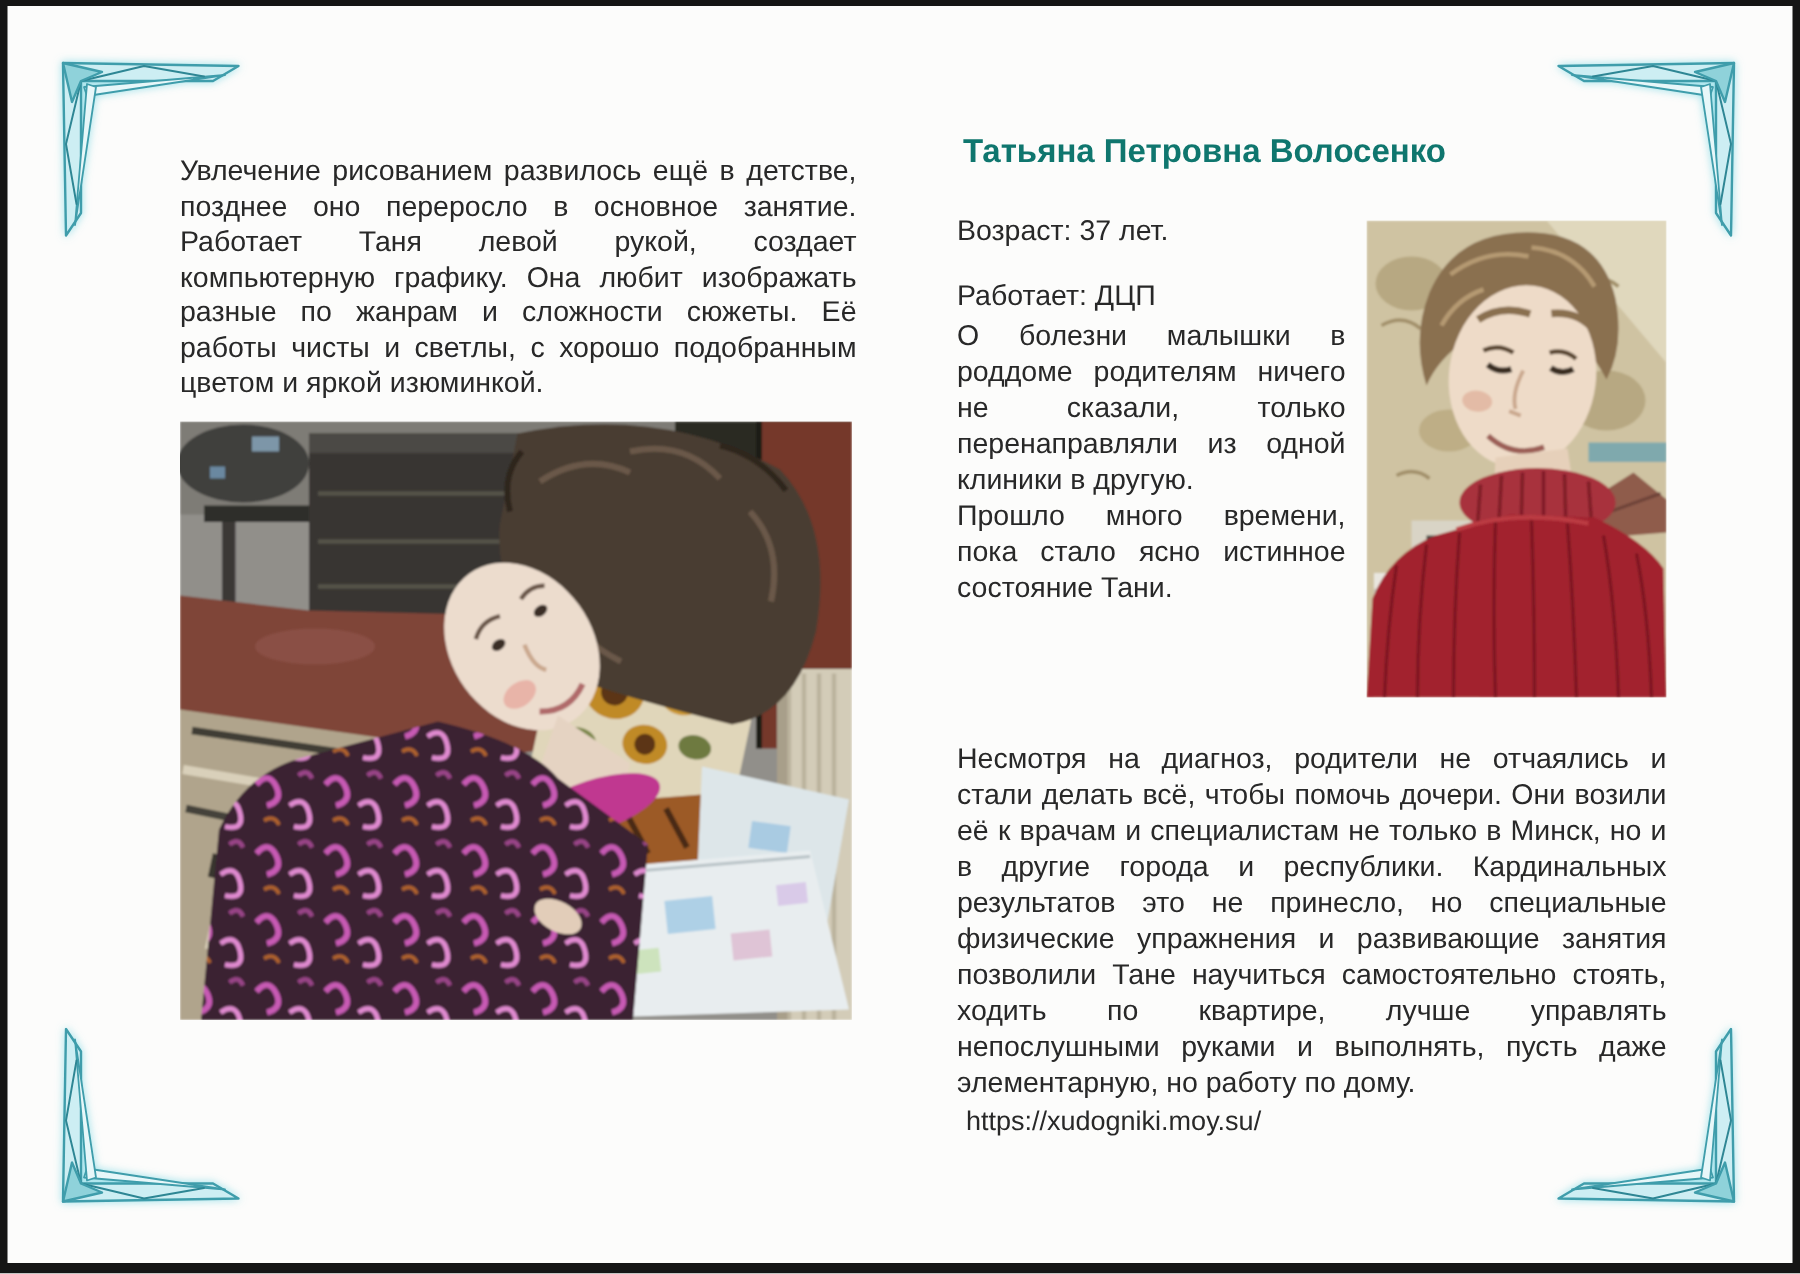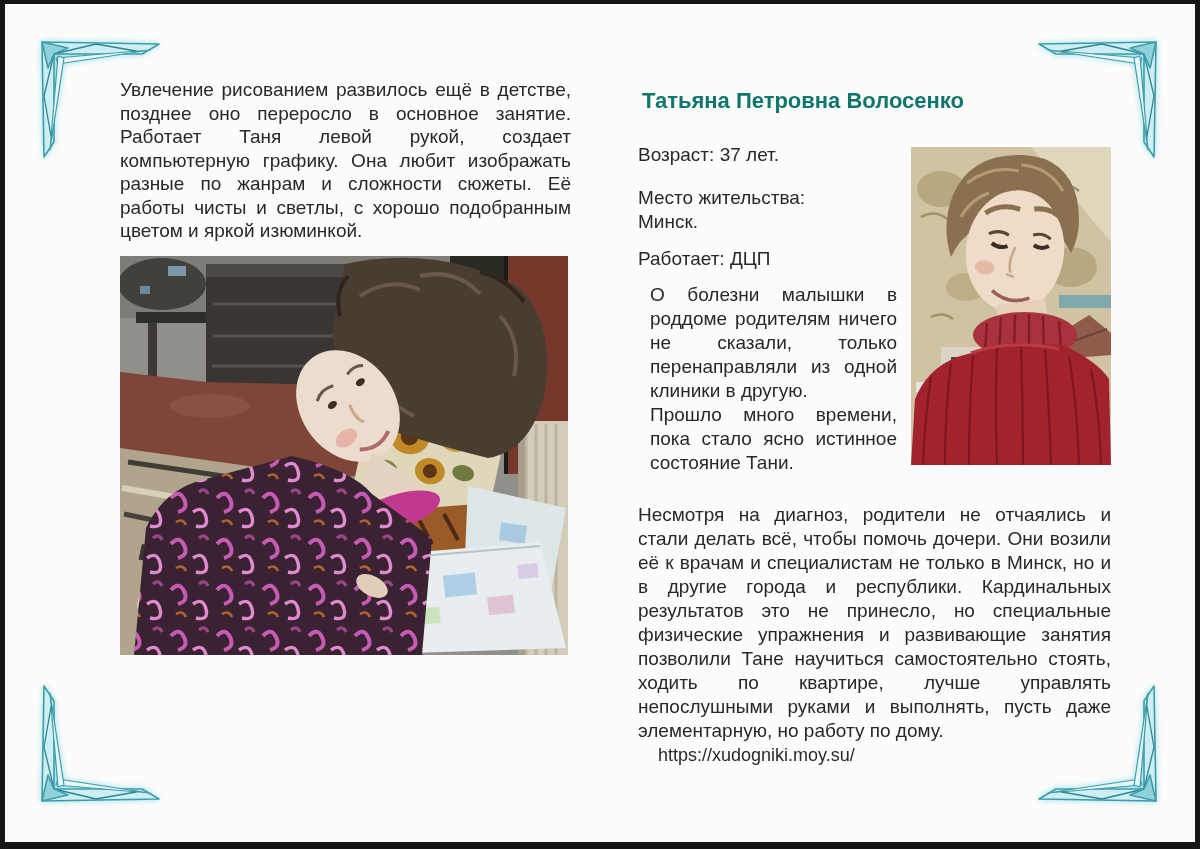--- a/index.html
+++ b/index.html
@@ -15,34 +15,34 @@
     overflow:hidden;
   }
   
   .corner{position:absolute;width:122px;height:120px;
           filter:drop-shadow(0 0 3px rgba(140,220,230,.85));}
   .corner.tl{left:33px;top:34px;}
   .corner.tr{right:35px;top:34px;transform:scaleX(-1);}
   .corner.bl{left:33px;bottom:37px;transform:scaleY(-1);}
   .corner.br{right:35px;bottom:37px;transform:scale(-1,-1);}
   
-  .col-left{position:absolute;left:115px;top:74px;width:451px;}
+  .col-left{position:absolute;left:115px;top:99px;width:451px;}
   .col-left p{margin:0;font-size:19px;line-height:23.5px;text-align:justify;}
   .photo-left{display:block;width:448px;height:399px;margin-top:13px;}
 
   .col-right{position:absolute;left:633px;top:83px;width:473px;font-size:19px;line-height:24px;}
   .col-right h1{font-size:22px;line-height:27px;font-weight:bold;margin:0 0 29px 4px;color:#0f766e;}
   .portrait{float:right;width:200px;height:318px;margin:4px 0 14px 14px;}
   p.age{margin:16px 0 19px;}
   p.residence{margin:0 0 13px;white-space:pre-line;}
   p.diagnosis{margin:0 0 3px;}
-  p.illness{margin:12px;text-align:justify;white-space:pre-line;}
+  p.illness{margin:0;text-align:justify;white-space:pre-line;}
   p.story{clear:both;margin:0;padding-top:16px;text-align:justify;}
   .footnote{margin-top:6px;font-size:18px;line-height:24px;max-width:448px;}
-  .website{font-size:18px;line-height:24px;margin-left:20px;}
+  .website{font-size:18px;line-height:24px;margin-left:6px;}
 </style>
 </head>
 <body>
 
 <div class="page">
 
   <svg class="corner tl" viewBox="0 0 122 120">
     <g stroke="#3f9dab" stroke-width="1.6" stroke-linejoin="round" stroke-linecap="round">
       <path d="M4,4 L121,6 L104,16 L16,16 L16,104 L6,119 Z" fill="#cdeef3"></path>
       <path d="M18,20 L112,12 L20,26 Z" fill="#e7f7f9" stroke-width="1.2"></path>
@@ -272,22 +272,20 @@
           <path d="M110,200 q2,58 2,118"></path>
             <path d="M134,202 q4,54 6,116"></path>
           <path d="M158,210 q8,46 10,108"></path>
             <path d="M180,222 q8,40 10,96"></path>
         </g>
         <path d="M60,206 q40,-14 88,-4" stroke="#bb3a42" stroke-width="3" fill="none"></path>
       </g>
     </svg>
 
     <p class="age">Возраст: 37 лет.</p>
-    <p class="residence">Место жительства:
-Минск.</p>
     <p class="diagnosis">Работает: ДЦП</p>
     <p class="illness">О болезни малышки в роддоме родителям ничего не сказали, только перенаправляли из одной клиники в другую.
 Прошло много времени, пока стало ясно истинное состояние Тани.</p>
     <p class="story">Несмотря на диагноз, родители не отчаялись и стали делать всё, чтобы помочь дочери. Они возили её к врачам и специалистам не только в Минск, но и в другие города и республики. Кардинальных результатов это не принесло, но специальные физические упражнения и развивающие занятия позволили Тане научиться самостоятельно стоять, ходить по квартире, лучше управлять непослушными руками и выполнять, пусть даже элементарную, но работу по дому.</p>
     <div class="website">https://xudogniki.moy.su/</div>
   </div>
 
 </div>
 
 </body></html>

